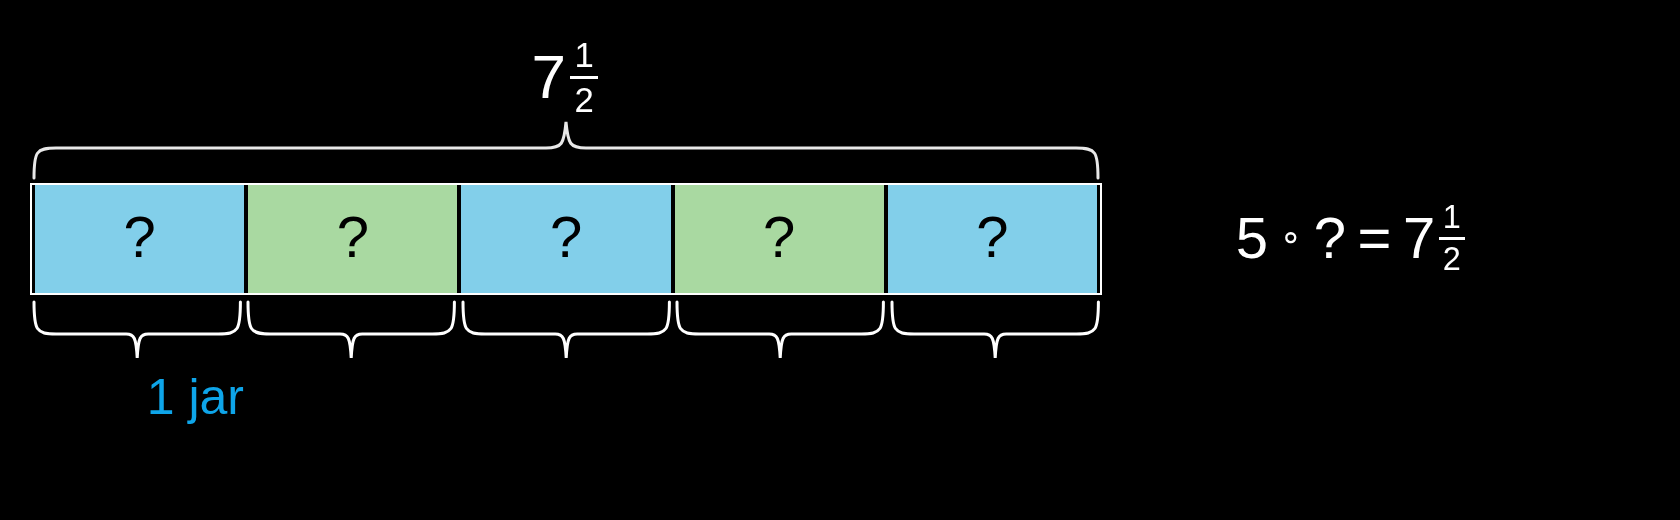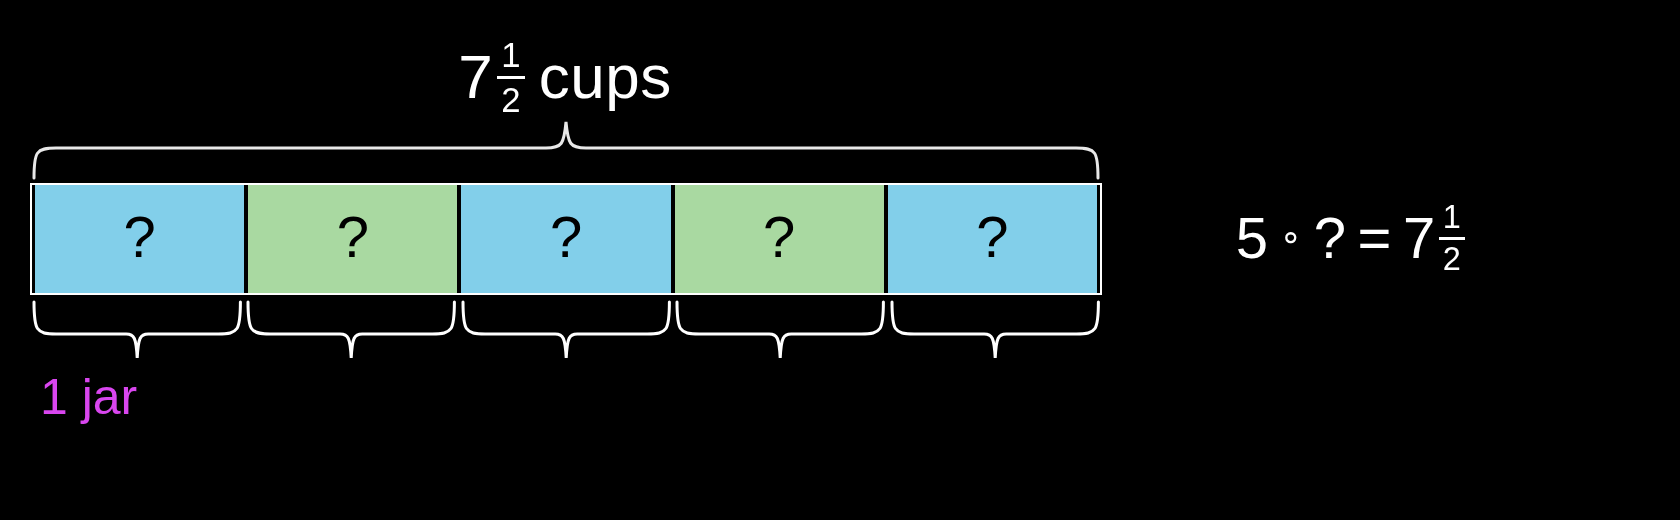--- a/index.html
+++ b/index.html
@@ -134,27 +134,27 @@
     width: 1072px;
     height: 62px;
     display: flex;
   }
   .bbrace { flex: 1 1 0; height: 100%; }
   .bbrace svg { display: block; width: 100%; height: 100%; }
 
   
   .jar-label {
     position: absolute;
-    left: 40px;
+    left: 30px;
     top: 372px;
     width: 214px;
-    text-align: left;
+    text-align: right;
     font-size: 50px;
     line-height: 1;
-    color: #d946ef;
+    color: #0ea5e9;
     white-space: nowrap;
   }
 
   
   .equation {
     position: absolute;
     left: 1230px;
     top: 200px;
     font-size: 58px;
     line-height: 1;
@@ -172,21 +172,21 @@
 <div id="stage">
 
   <div class="top-label">
     <span class="mixed">
       <span class="whole">7</span>
       <span class="frac">
         <span class="num">1</span>
         <span class="bar"></span>
         <span class="den">2</span>
       </span>
-    </span><span class="cups-word">cups</span>
+    </span>
   </div>
 
   <div class="top-brace">
     <svg viewBox="0 0 1072 62" preserveAspectRatio="none" aria-hidden="true">
       <path d="M 4 60
                C 4 34, 6 30, 26 30
                L 516 30
                C 532 30, 534 26, 536 4
                C 538 26, 540 30, 556 30
                L 1046 30

